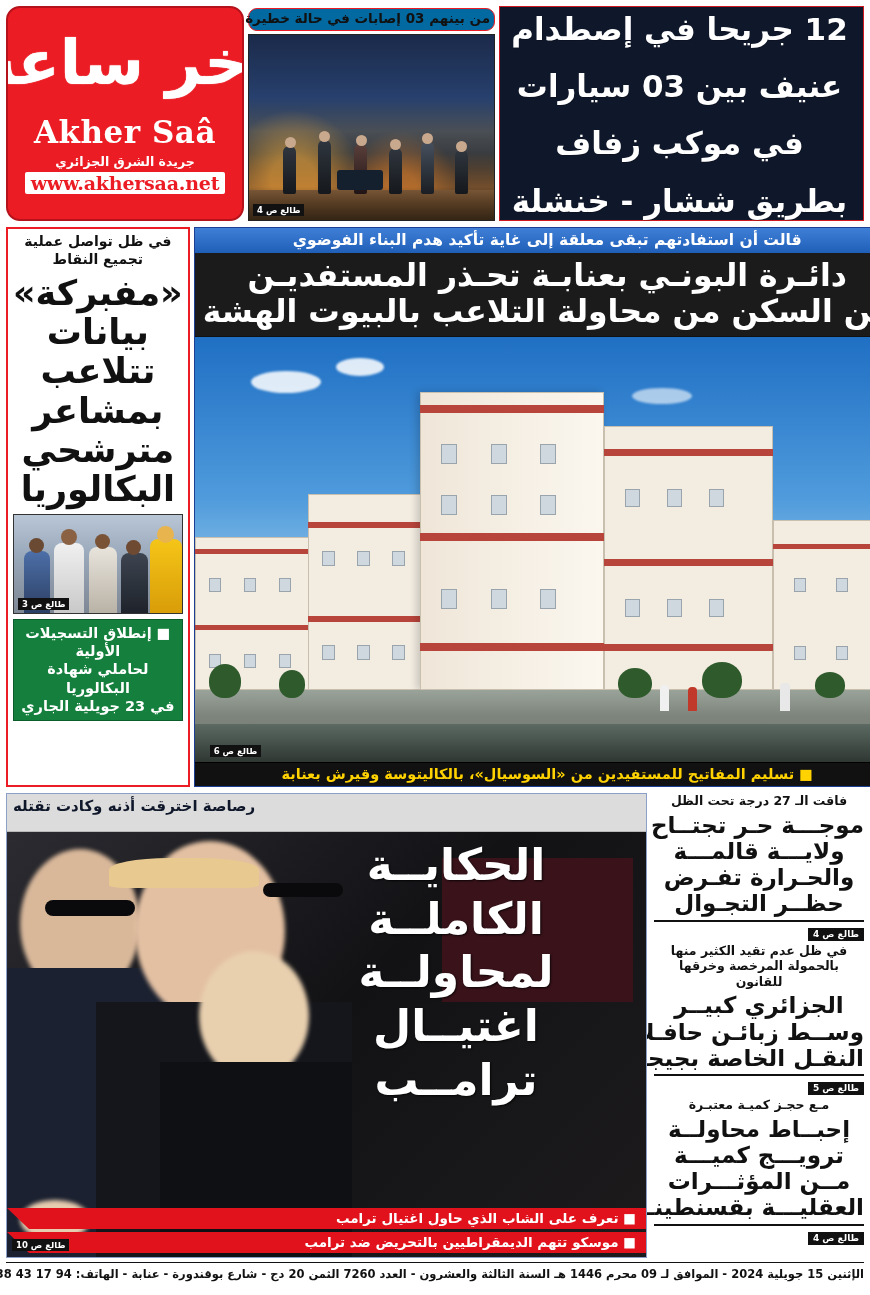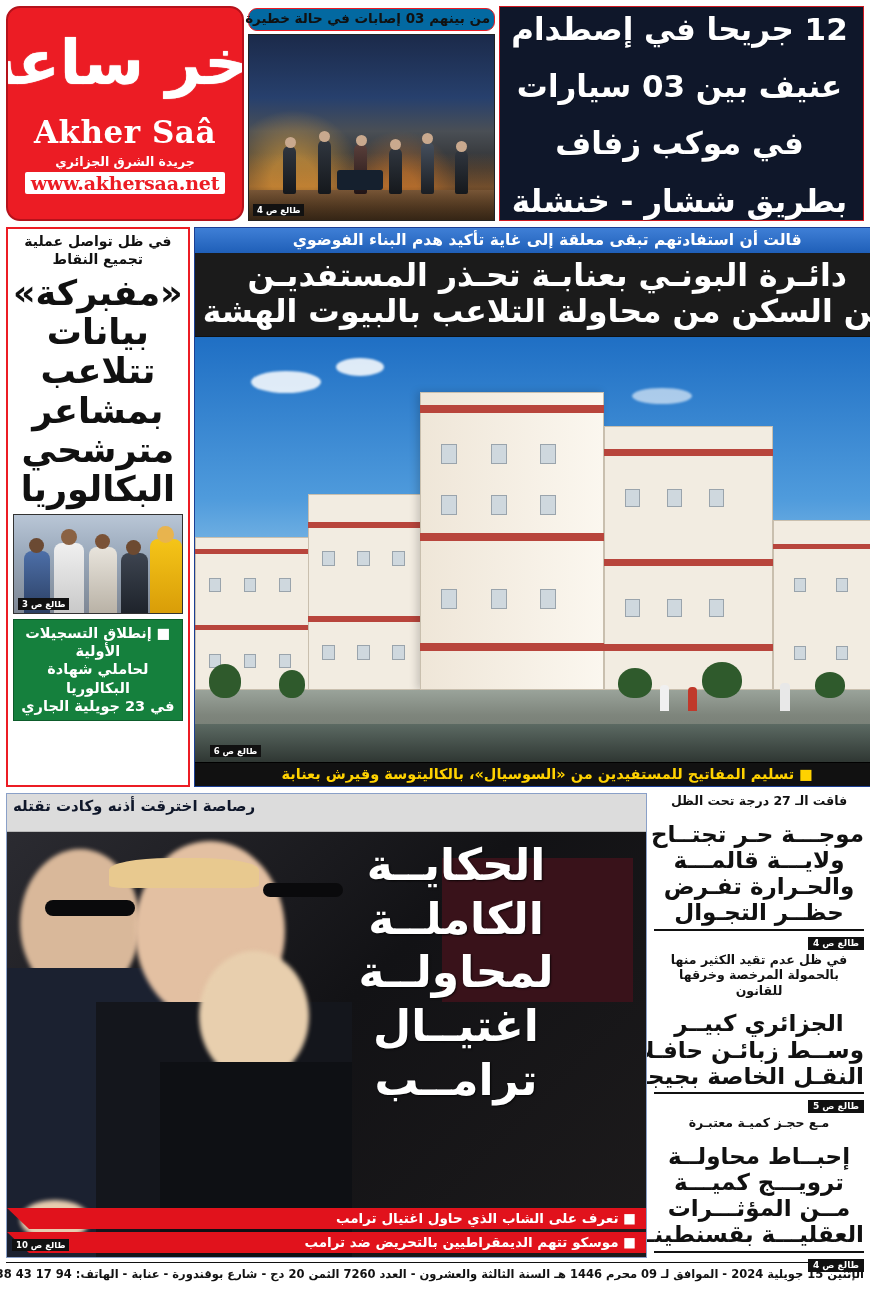--- a/index.html
+++ b/index.html
@@ -348,21 +348,21 @@
   }
   .story { padding-bottom: 2px; }
   .st-kicker {
     text-align: center;
     font-size: 12.5px;
     font-weight: bold;
     color: #111;
     line-height: 1.25;
     letter-spacing: -0.2px;
   }
-  .st-head { margin-top: 12px; text-align: center; }
+  .st-head { margin-top: 3px; text-align: center; }
   .st-head .ln {
     font-size: 23px;
     font-weight: bold;
     color: #111;
     line-height: 1.14;
     white-space: nowrap;
     letter-spacing: -0.6px;
   }
   .st-rule { border-bottom: 2px solid #111; margin-top: 3px; }
   .pagebadge {

